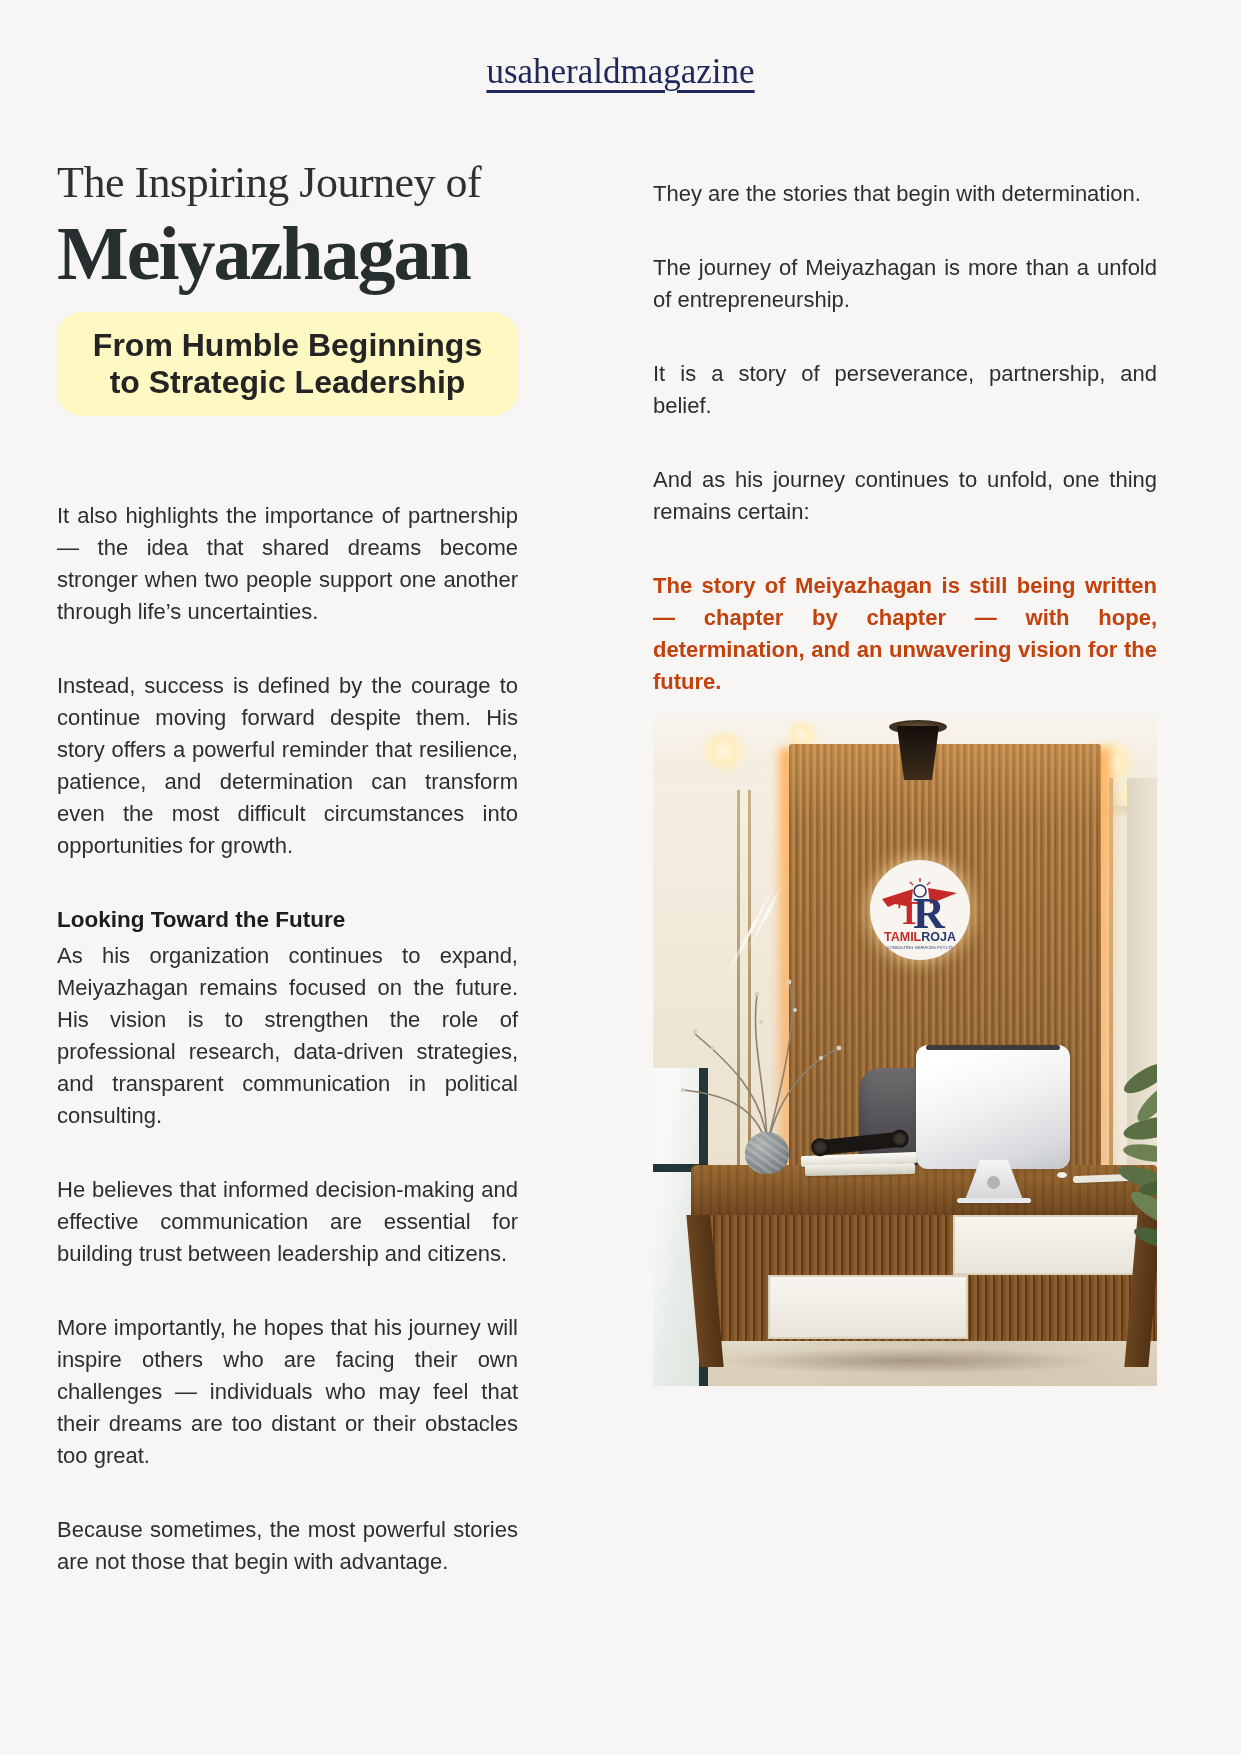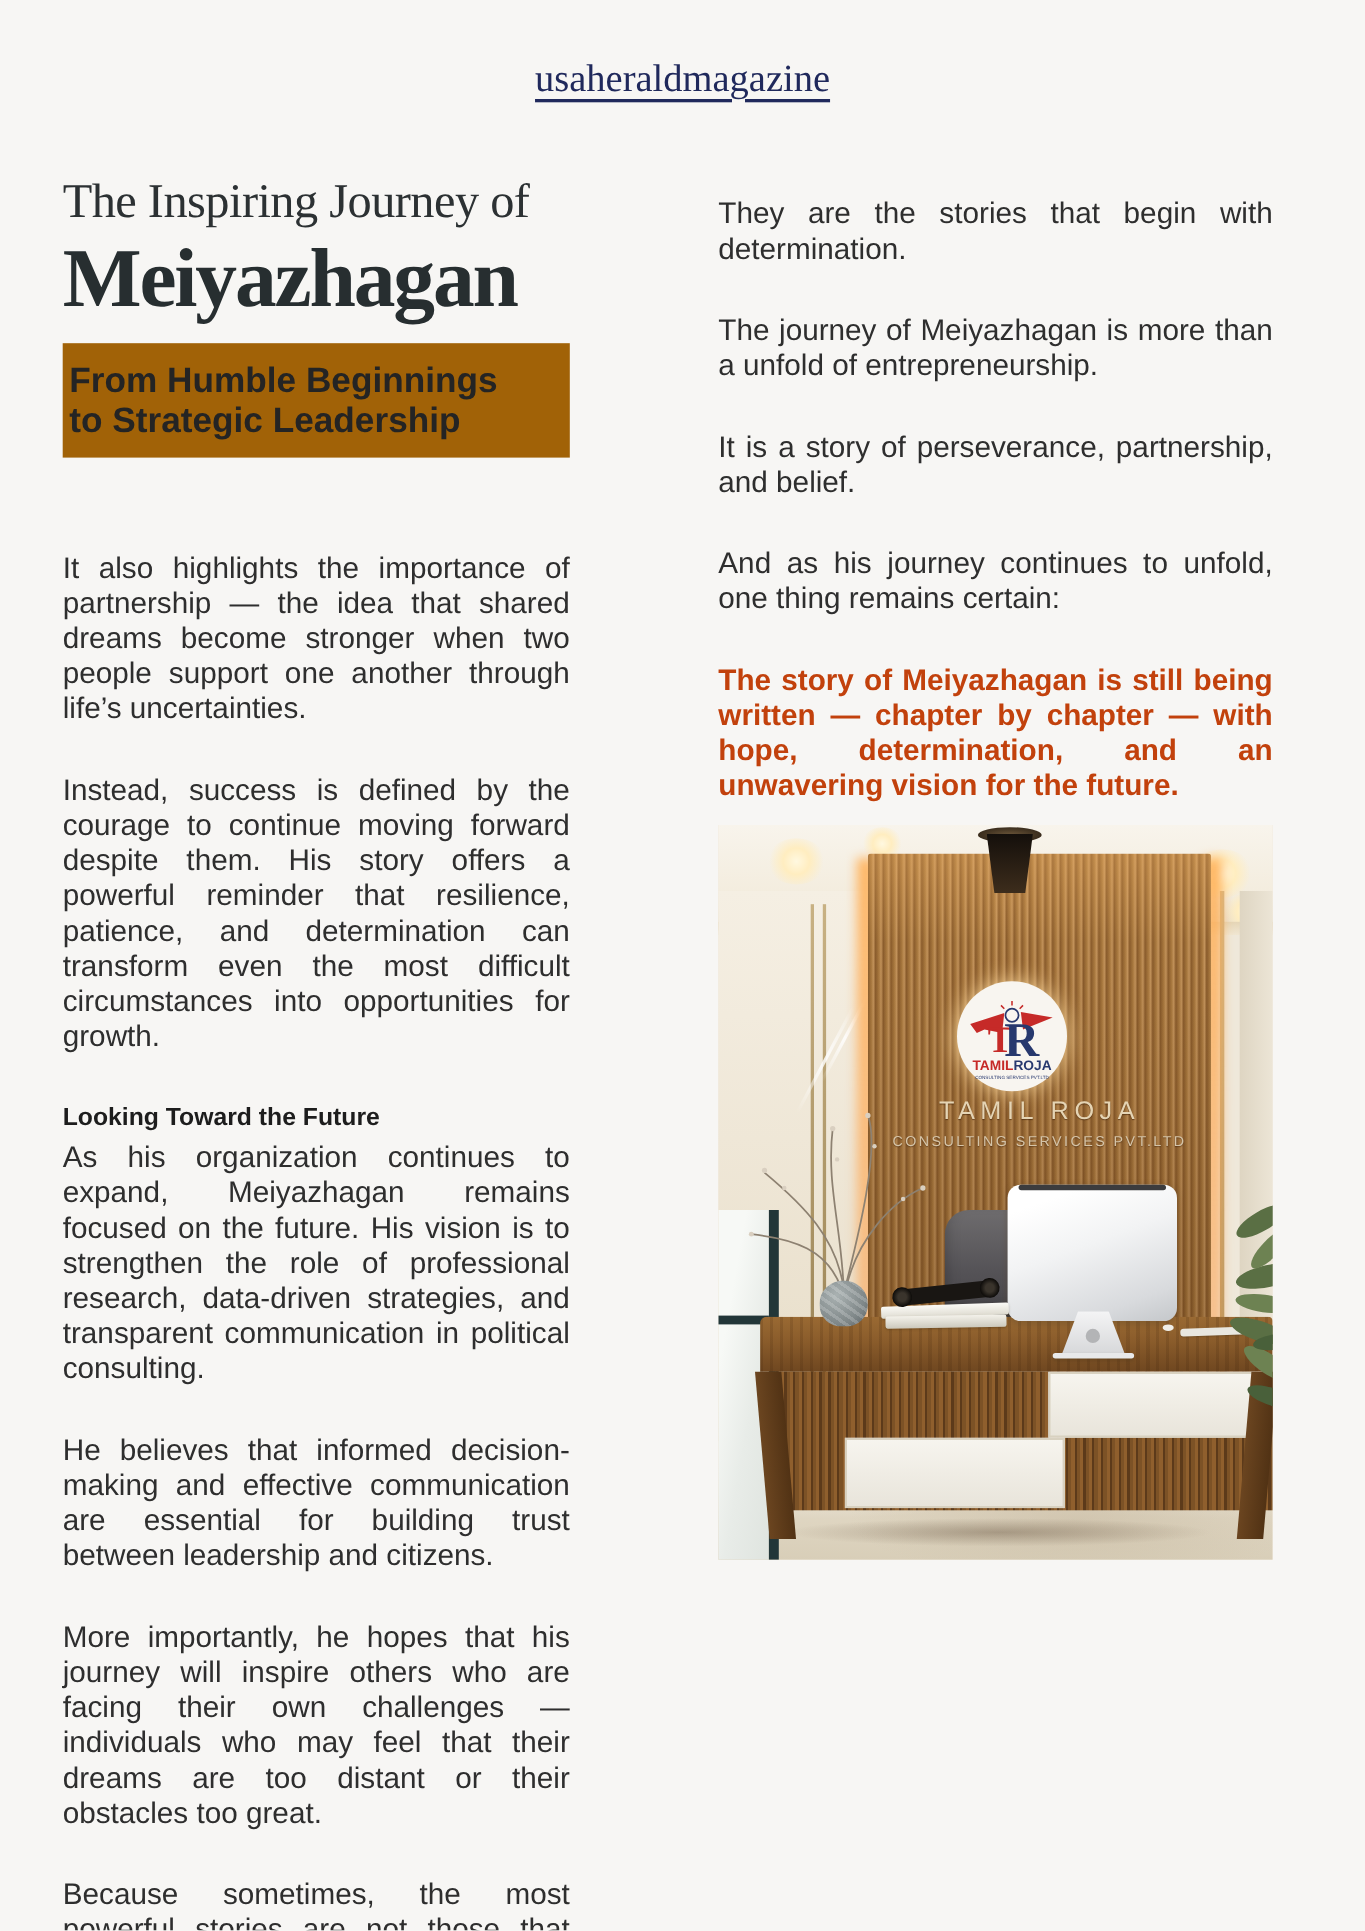--- a/index.html
+++ b/index.html
@@ -23,25 +23,25 @@
   .col-right { width:504px; flex:none; margin-left:135px; padding-top:20px; }
 
   .title1 {
     font-family:"Liberation Serif", serif; font-weight:400; font-size:44px;
     letter-spacing:-0.5px; color:#2c3133; margin:0; line-height:50px;
   }
   .title2 {
     font-family:"Liberation Serif", serif; font-weight:700; font-size:76px;
     letter-spacing:-2px; color:#272e30; margin-top:4px; line-height:82px;
   }
-  .subtitle-box { background:#a16207; margin-top:18px; padding:15px 6px; text-align:left; }
+  .subtitle-box { background:#fef9c3; margin-top:18px; padding:15px 6px; text-align:center;border-radius:25px; }
   .subtitle-line { font-size:32px; font-weight:700; color:#242424; line-height:37px; }
 
   .body p {
-    font-size:27px; line-height:32px; text-align:justify;
+    font-size:22px; line-height:32px; text-align:justify;
     margin:0 0 42px 0; color:#2e2e2e;
   }
   .left-body { margin-top:84px; }
   .section-h { font-size:22.5px; font-weight:700; color:#1d1d1d; margin:0 0 4px 0; line-height:32px; }
   .body p.strong { font-weight:700; color:#c2410c; margin-bottom:20px; }
 
   
   .photo {
     position:relative; width:504px; height:668px; margin:0; overflow:hidden;
     background:#efe8da;
@@ -234,24 +234,20 @@
           <path d="M14 41 L45 31 L43 49 L27 46 L20 49 Z" fill="#c62a28"></path>
           <path d="M60 30 L89 35 L62 46 Z" fill="#c62a28"></path>
           <circle cx="52" cy="33" r="6" fill="none" stroke="#27386e" stroke-width="1.6"></circle>
           <path d="M52 24 L52 20 M45 27 L42 24 M59 27 L62 24" stroke="#c62a28" stroke-width="1.4"></path>
           <text x="30" y="66" font-family="Liberation Serif, serif" font-size="34" font-weight="bold" fill="#c62a28">T</text>
           <text x="45" y="70" font-family="Liberation Serif, serif" font-size="44" font-weight="bold" fill="#27386e">R</text>
           <text x="52" y="83" text-anchor="middle" font-family="Liberation Sans, sans-serif" font-size="12.5" font-weight="bold"><tspan fill="#c62a28">TAMIL</tspan><tspan fill="#27386e">ROJA</tspan></text>
           <text x="52" y="90.5" text-anchor="middle" font-family="Liberation Sans, sans-serif" font-size="4.2" fill="#27386e">CONSULTING SERVICES PVT.LTD</text>
         </svg>
 
-        <div class="ph-sign">
-          <div class="ph-sign-title">TAMIL ROJA</div>
-          <div class="ph-sign-sub">CONSULTING SERVICES PVT.LTD</div>
-        </div>
 
         <div class="ph-floor"></div>
         <div class="ph-window"></div>
         <div class="ph-window-bar"></div>
 
         <div class="ph-chair"></div>
 
         <svg class="ph-branches" viewBox="0 0 200 180">
           <g stroke="#8d8171" stroke-width="1.6" fill="none">
             <path d="M106 176 C100 130 70 100 34 70"></path>

